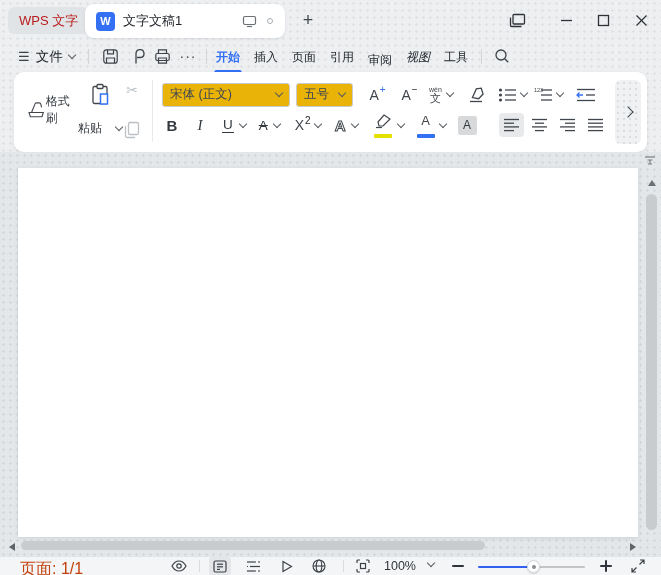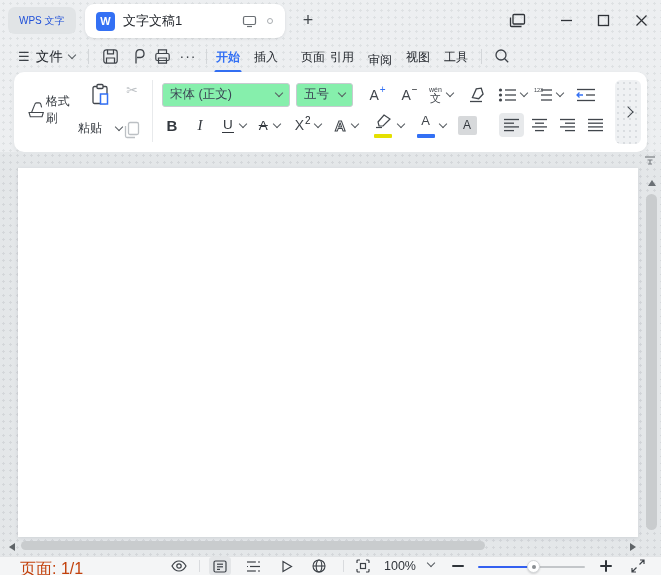--- a/index.html
+++ b/index.html
@@ -7,21 +7,21 @@
   body { font-family:"Liberation Sans","DejaVu Sans",sans-serif; color:#23272d; overflow:hidden; }
   .screen { position:relative; width:661px; height:575px;
     background:#edeff1;
     background-image:radial-gradient(circle, rgba(90,100,110,.10) 1px, transparent 1.2px);
     background-size:7px 7px; }
 
   
   .tabbar { position:absolute; left:0; top:0; width:661px; height:40px; }
   .app-chip { position:absolute; left:8px; top:7px; height:27px; padding:0 11px;
     background:#e1e4e6; border-radius:7px; display:flex; align-items:center;
-    font-size:10px; color:#1d4ed8; }
+    font-size:13px; color:#b91c1c; }
   .doc-tab { position:absolute; left:85px; top:4px; width:200px; height:34px; background:#fff;
     border-radius:9px; box-shadow:0 1px 3px rgba(40,50,60,.10); display:flex; align-items:center; }
   .w-badge { width:19px; height:19px; margin-left:11px; background:#3370f4; border-radius:4px;
     color:#fff; font-size:11px; font-weight:bold; display:flex; align-items:center; justify-content:center; }
   .doc-title { margin-left:8px; font-size:13px; color:#23272d; flex:1; }
   .tab-monitor { margin-right:10px; display:flex; }
   .tab-dot { width:6px; height:6px; border:1.5px solid #a9adb1; border-radius:50%; margin-right:12px; }
   .new-tab { position:absolute; left:297px; top:9px; width:22px; height:22px; font-size:18px;
     color:#42474c; display:flex; align-items:center; justify-content:center; font-weight:300; }
   .winctl { position:absolute; top:10px; width:20px; height:20px; display:flex; align-items:center; justify-content:center; }
@@ -52,21 +52,21 @@
     flex-direction:column; align-items:center; justify-content:space-between; padding:3px 0 6px; }
   .paste-cap { display:flex; align-items:center; gap:14px; }
   .cutcopy { position:absolute; left:106px; top:10px; width:24px; height:58px; display:flex;
     flex-direction:column; align-items:center; justify-content:space-between; }
   .scissors { font-size:14px; color:#bcc0c4; }
   .rb-div { position:absolute; left:138px; top:8px; width:1px; height:62px; background:#e8eaec; }
 
   .row1 { position:absolute; left:148px; top:10px; height:25px; display:flex; align-items:center; }
   .row2 { position:absolute; left:148px; top:39px; height:28px; display:flex; align-items:center; }
   .selbox { height:24px; border:1px solid #c7cbd0; border-radius:3px; display:flex;
-    align-items:center; padding:0 7px; font-size:12.5px; color:#3a4454; background:#86efac; }
+    align-items:center; padding:0 7px; font-size:12.5px; color:#3a4454; background:#eab308; }
   .selbox .chv { margin-left:auto; }
   .ico-btn { display:flex; align-items:center; justify-content:center; position:relative; }
   .glyph { font-size:14px; color:#41464c; }
   .supmark { font-size:10px; position:relative; top:-5px; left:1px; }
   .blue { color:#3370f4; }
   .pinyin { display:flex; flex-direction:column; align-items:center; line-height:1; }
   .pinyin .ruby { font-size:7px; color:#41464c; }
   .pinyin .base { font-size:11px; color:#41464c; }
   .b-glyph { font-weight:bold; font-size:15px; color:#33383e; }
   .i-glyph { font-style:italic; font-family:"Liberation Serif","DejaVu Serif",serif; font-size:15px; color:#33383e; }
@@ -206,30 +206,30 @@
     </div>
     <div class="vdiv" style="left:206px;"></div>
 
     <div class="menu-tab active" style="left:216px;">
       <span>开始</span>
       <span class="tab-underline"></span>
     </div>
     <div class="menu-tab" style="left:254px;">
       <span>插入</span>
     </div>
-    <div class="menu-tab" style="left:292px;margin-left:9px;">
+    <div class="menu-tab" style="left:292px;">
       <span>页面</span>
     </div>
     <div class="menu-tab" style="left:330px;">
       <span>引用</span>
     </div>
     <div class="menu-tab" style="left:368px;align-items:flex-end;">
       <span>审阅</span>
     </div>
-    <div class="menu-tab" style="left:406px;">
+    <div class="menu-tab" style="left:406px;font-style:italic;">
       <span>视图</span>
     </div>
     <div class="menu-tab" style="left:444px;">
       <span>工具</span>
     </div>
     <div class="vdiv" style="left:481px;"></div>
     <div class="qicon" style="left:492px;">
       <svg width="16" height="16" viewBox="0 0 16 16" fill="none" stroke="#3e4349" stroke-width="1.3">
         <circle cx="7" cy="7" r="5"></circle>
           <line x1="10.7" y1="10.7" x2="14.2" y2="14.2"></line>

